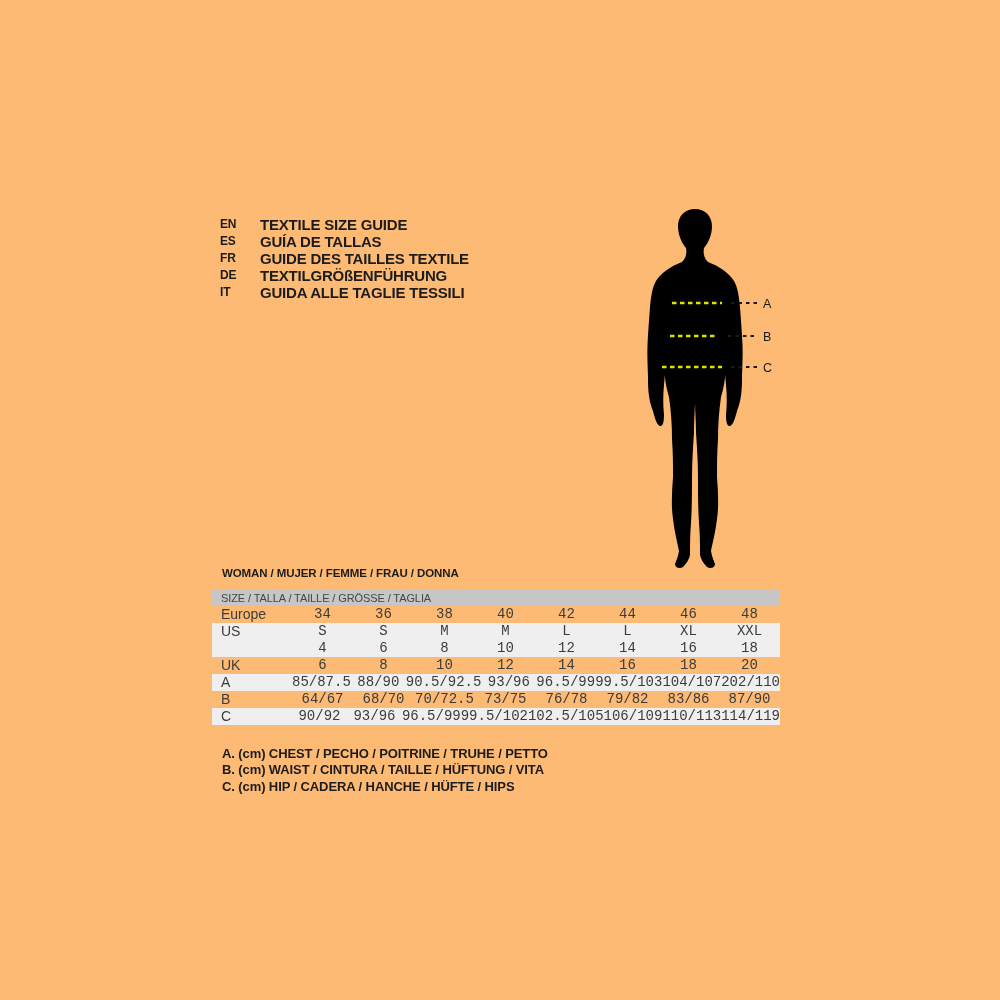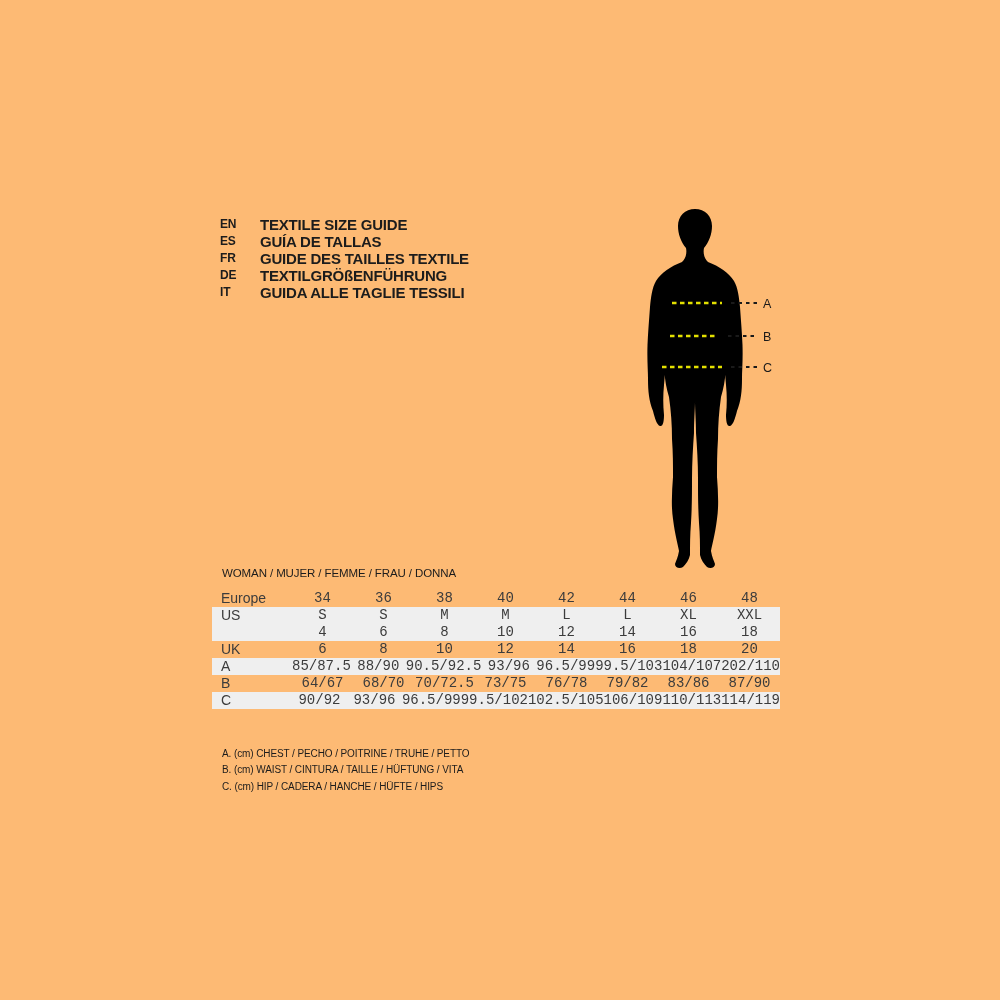--- a/index.html
+++ b/index.html
@@ -15,35 +15,35 @@
   .lang-block{position:absolute;left:220px;top:216px;}
   .lang-row{display:flex;height:17px;line-height:17px;}
   .lang-code{width:40px;font-size:12px;font-weight:bold;color:#1c1c1c;letter-spacing:-0.2px;}
   .lang-title{font-size:15px;font-weight:bold;color:#1c1c1c;letter-spacing:-0.2px;white-space:nowrap;}
 
   
   .figure-svg{position:absolute;left:600px;top:195px;width:200px;height:380px;}
   .measure-label{font-family:"Liberation Sans","DejaVu Sans",sans-serif;font-size:12.5px;fill:#1a1a1a;}
 
   
-  .woman-title{position:absolute;left:222px;top:567px;font-size:11.5px;font-weight:normal;
+  .woman-title{position:absolute;left:222px;top:567px;font-size:11.5px;font-weight:bold;
     color:#1c1c1c;letter-spacing:-0.1px;white-space:nowrap;}
 
   
   .size-table{position:absolute;left:212px;top:590px;width:568px;}
   .size-header{height:16px;line-height:16px;background:var(--header-bg,#c6c6c6);
     color:#454545;font-size:11px;padding-left:9px;letter-spacing:-0.1px;}
   .t-row{display:flex;height:17px;line-height:17px;font-size:14px;color:#3c3c3c;}
   .t-row.shaded{background:var(--band-bg,#efefef);}
   .t-label{width:80px;padding-left:9px;box-sizing:border-box;text-align:left;}
   .t-cell{flex:1;text-align:center;font-family:Liberation Mono, monospace;}
 
   
   .legend{position:absolute;left:222px;top:746px;}
-  .legend-row{height:16.3px;line-height:16.3px;font-size:10px;font-weight:normal;
+  .legend-row{height:16.3px;line-height:16.3px;font-size:13px;font-weight:bold;
     color:#1c1c1c;letter-spacing:-0.1px;white-space:nowrap;}
 </style>
 </head>
 <body>
 
 <div class="canvas">
 
   <div class="lang-block" id="lang-block">
       <div class="lang-row">
         <span class="lang-code">EN</span>
@@ -106,20 +106,21 @@
     <text class="measure-label" x="163" y="145.5">B</text>
 
     <line x1="62" y1="172" x2="122" y2="172" stroke-width="2.5" stroke-dasharray="4.5,3.5" stroke="#e3e000"></line>
     <line x1="131" y1="172" x2="158" y2="172" stroke-width="1.8" stroke-dasharray="3.5,4" stroke="#1a1a1a"></line>
     <text class="measure-label" x="163" y="176.5">C</text>
   </svg>
 
   <div class="woman-title">WOMAN / MUJER / FEMME / FRAU / DONNA</div>
 
   <div class="size-table">
+    <div class="size-header">SIZE / TALLA / TAILLE / GRÖSSE / TAGLIA</div>
     <div id="table-rows">
         <div class="t-row">
           <span class="t-label">Europe</span>
           <span class="t-cell">34</span>
           <span class="t-cell">36</span>
           <span class="t-cell">38</span>
           <span class="t-cell">40</span>
           <span class="t-cell">42</span>
           <span class="t-cell">44</span>
           <span class="t-cell">46</span>

